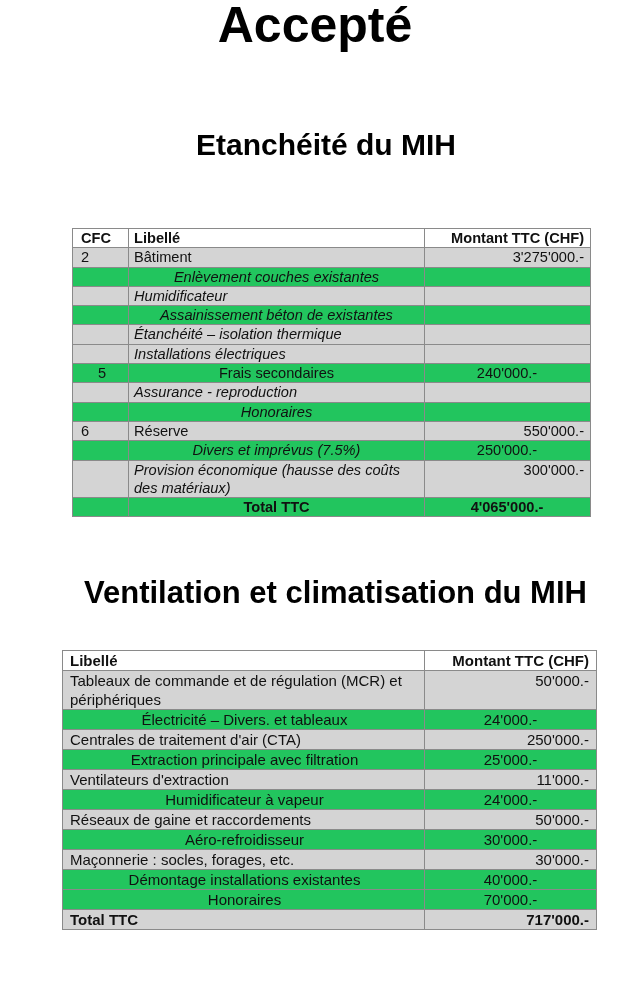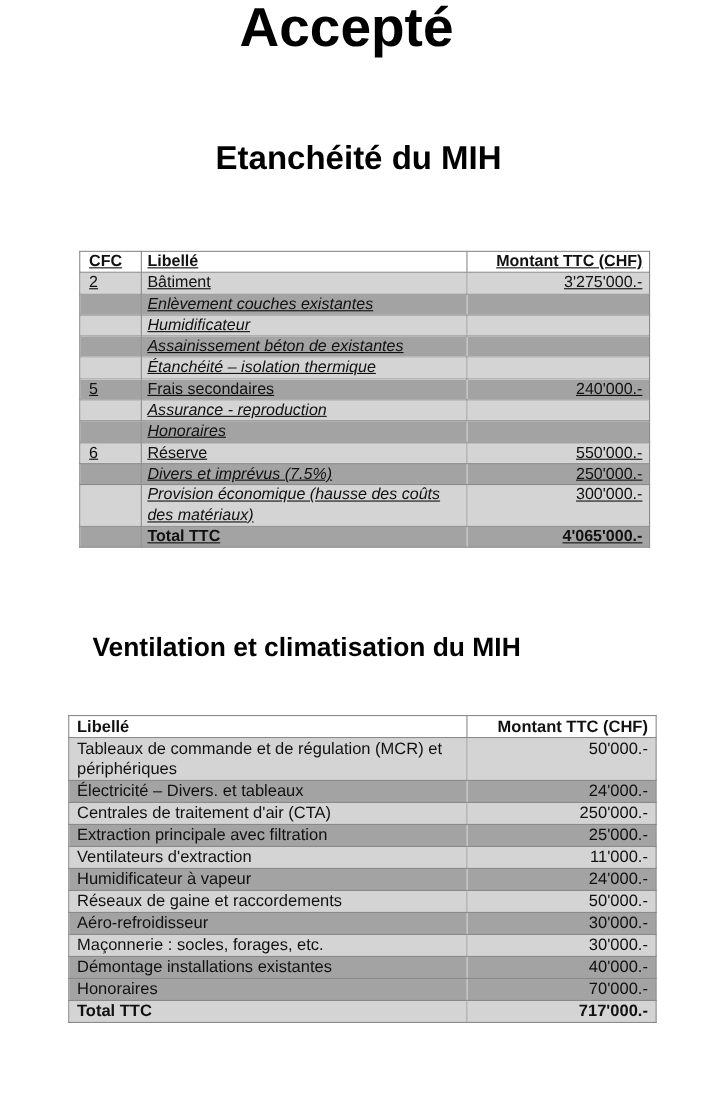--- a/index.html
+++ b/index.html
@@ -34,21 +34,21 @@
       font-size: 30px;
     }
     #title-etancheite {
       left: 0;
       width: 652px;
       top: 128px;
     }
     #title-ventilation {
       left: 84px;
       top: 575px;
-      font-size: 24px;
+      font-size: 31px;
     }
     table {
       position: absolute;
       border-collapse: collapse;
       font-size: 14.6px;
       table-layout: fixed;
     }
     table td, table th {
       border: 1px solid #8a8a8a;
       padding: 0 5px;
@@ -63,40 +63,40 @@
       background: #ffffff;
     }
     table th.amount, table td.amount {
       text-align: right;
       padding-right: 6px;
     }
     tr.shaded td {
       background: #d4d4d4;
     }
     tr.plain td {
-      background: #a3a3a3;
+      background: #22c55e;
+      text-align: center;
     }
     td.italic {
       font-style: italic;
     }
     tr.total td {
       font-weight: bold;
     }
     
     #table-etancheite {
       left: 72px;
       top: 228px;
       width: 518px;
     }
     #table-etancheite .col-cfc { width: 56px; }
     #table-etancheite .col-label { width: 296px; }
     #table-etancheite .col-amount { width: 166px; }
     #table-etancheite td, #table-etancheite th {
       height: 18.3px;
-      text-decoration: underline;
     }
     #table-etancheite td.cfc, #table-etancheite th.cfc {
       padding-left: 8px;
     }
     
     #table-ventilation {
       left: 62px;
       top: 650px;
       width: 534px;
       font-size: 15px;
@@ -151,20 +151,25 @@
       <tr class="plain">
         <td class="cfc"></td>
         <td class="italic">Assainissement béton de existantes</td>
         <td class="amount"></td>
       </tr>
       <tr class="shaded">
         <td class="cfc"></td>
         <td class="italic">Étanchéité – isolation thermique</td>
         <td class="amount"></td>
       </tr>
+      <tr class="shaded">
+        <td class="cfc"></td>
+        <td class="italic">Installations électriques</td>
+        <td class="amount"></td>
+      </tr>
       <tr class="plain">
         <td class="cfc">5</td>
         <td>Frais secondaires</td>
         <td class="amount">240'000.-</td>
       </tr>
       <tr class="shaded">
         <td class="cfc"></td>
         <td class="italic">Assurance - reproduction</td>
         <td class="amount"></td>
       </tr>

